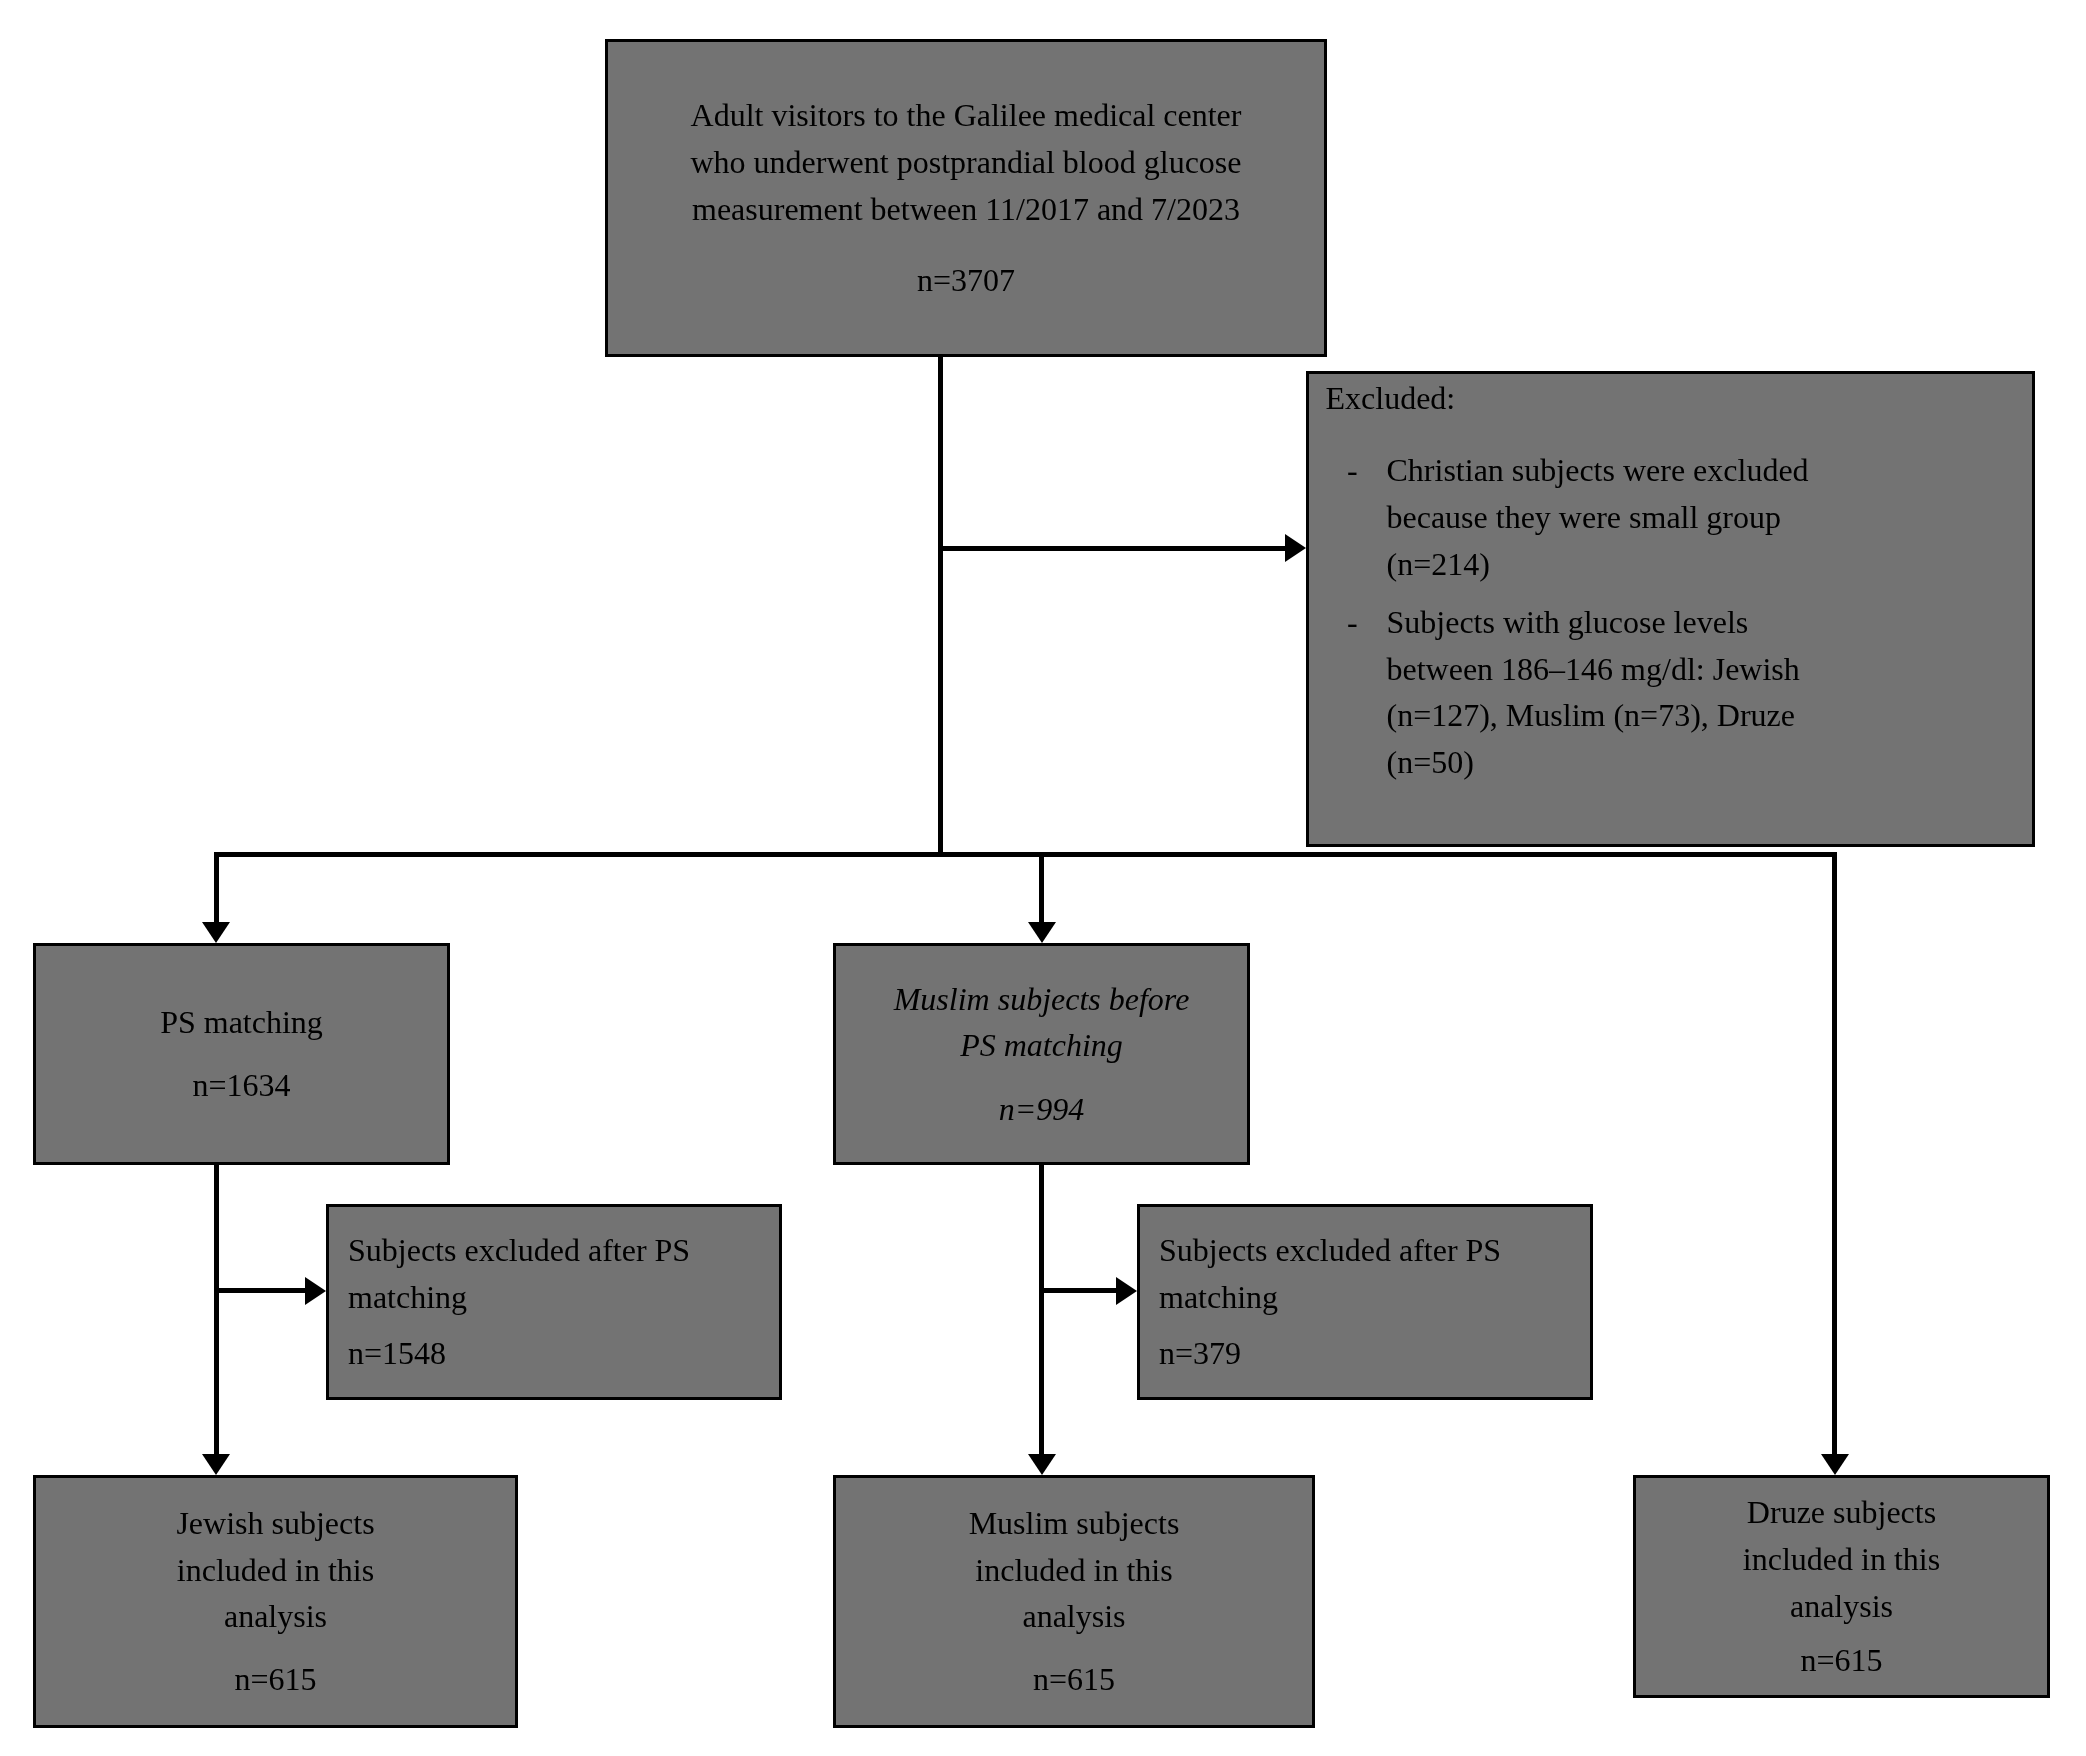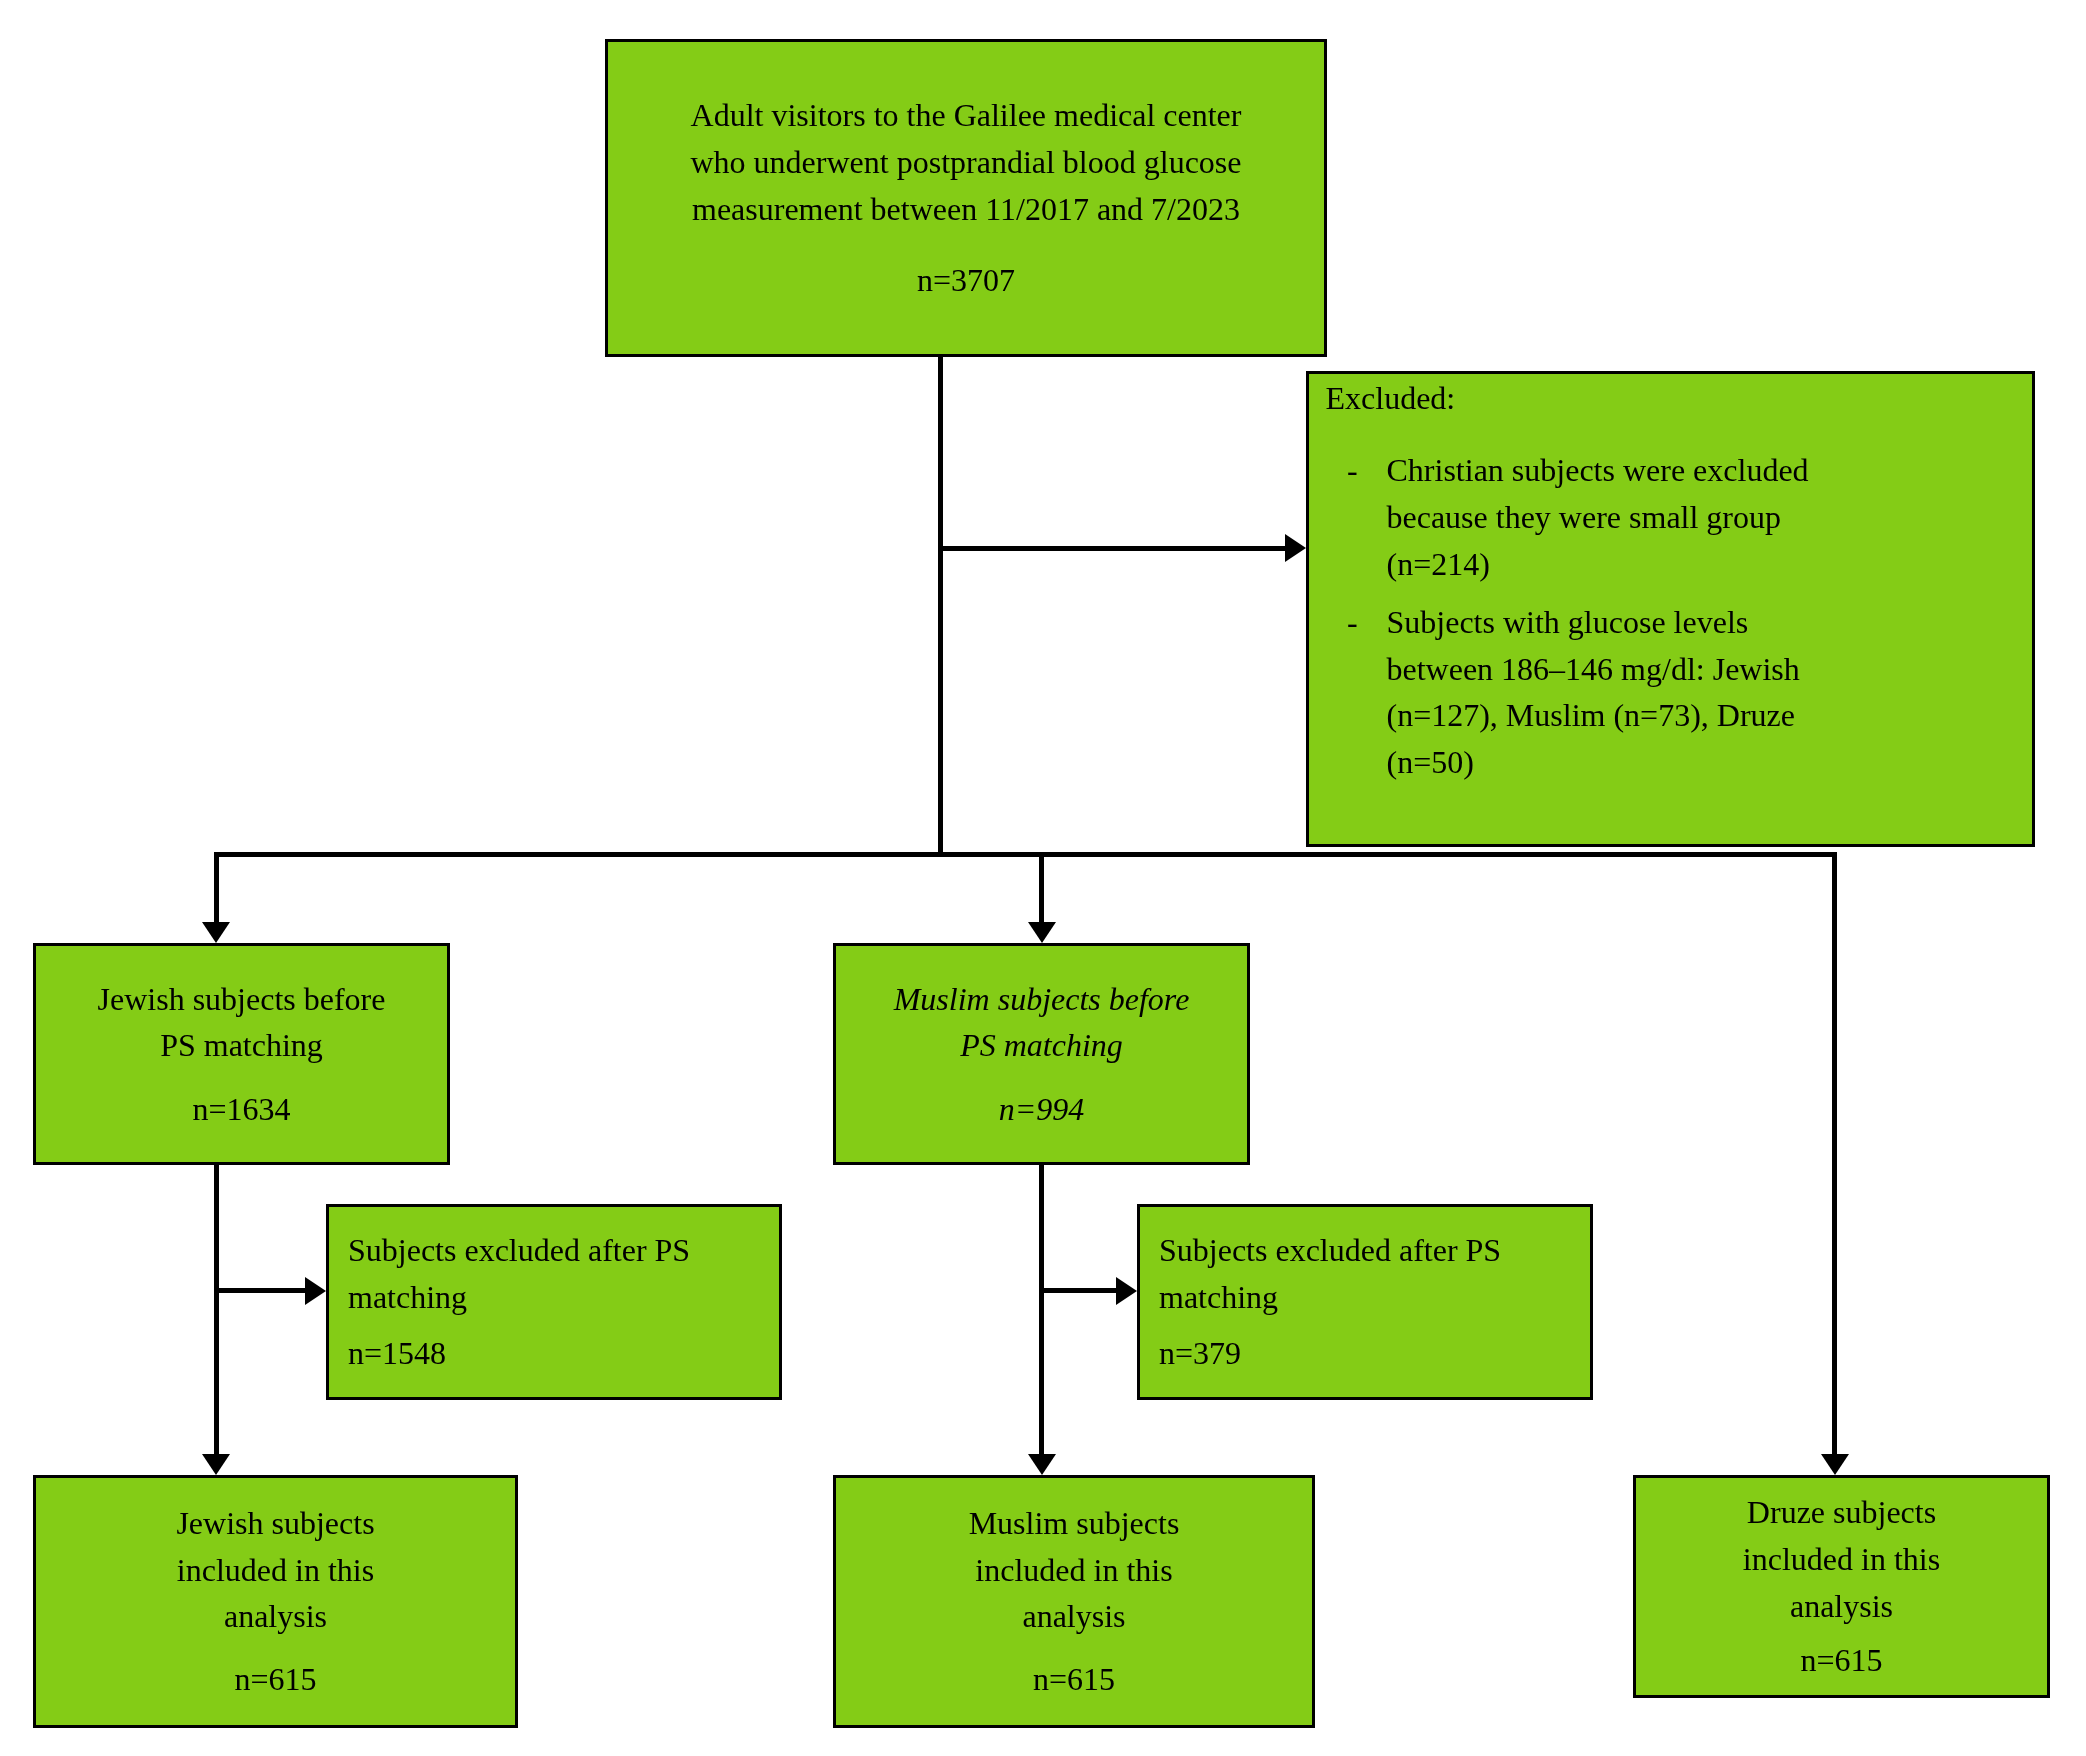--- a/index.html
+++ b/index.html
@@ -13,21 +13,21 @@
     height: 1756px;
     background: #ffffff;
     font-family: "Liberation Serif", "DejaVu Serif", serif;
     color: #000000;
     overflow: hidden;
   }
   .node {
     position: absolute;
     box-sizing: border-box;
     border: 3.8px solid #000000;
-    background: #84cc16;
+    background: #737373;
     display: flex;
     flex-direction: column;
     justify-content: center;
     padding: 11.4px 21.5px;
   }
   .node .line {
     display: block;
     width: 100%;
   }
   .center { text-align: center; }
@@ -110,21 +110,20 @@
             <span class="line">between 186–146 mg/dl: Jewish</span>
             <span class="line">(n=127), Muslim (n=73), Druze</span>
             <span class="line">(n=50)</span>
           </span>
         </div>
       </div>
     </div>
   </div>
 
   <div class="node" style="left:33px; top:943px; width:417px; height:222px;">
-    <span class="line center t50">Jewish subjects before</span>
     <span class="line center t50">PS matching</span>
     <span class="gap-s"></span>
     <span class="line center t50">n=1634</span>
   </div>
 
   <div class="node" style="left:833px; top:943px; width:417px; height:222px;font-style:italic;">
     <span class="line center t50">Muslim subjects before</span>
     <span class="line center t50">PS matching</span>
     <span class="gap-s"></span>
     <span class="line center t50">n=994</span>

